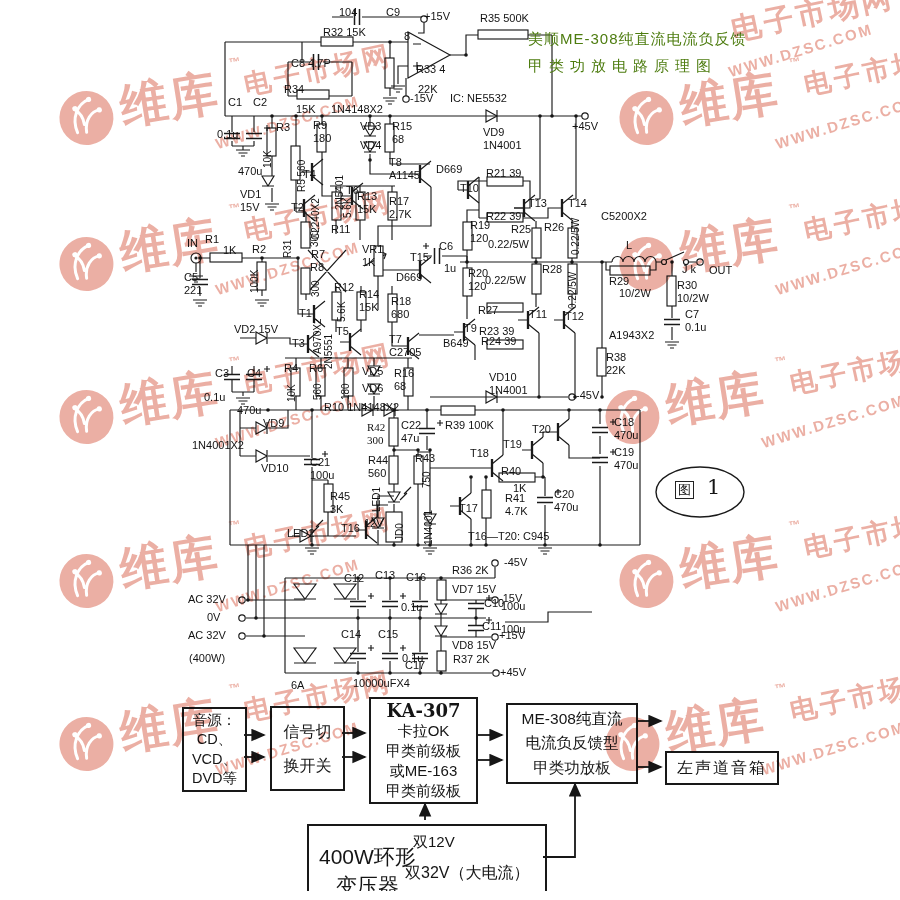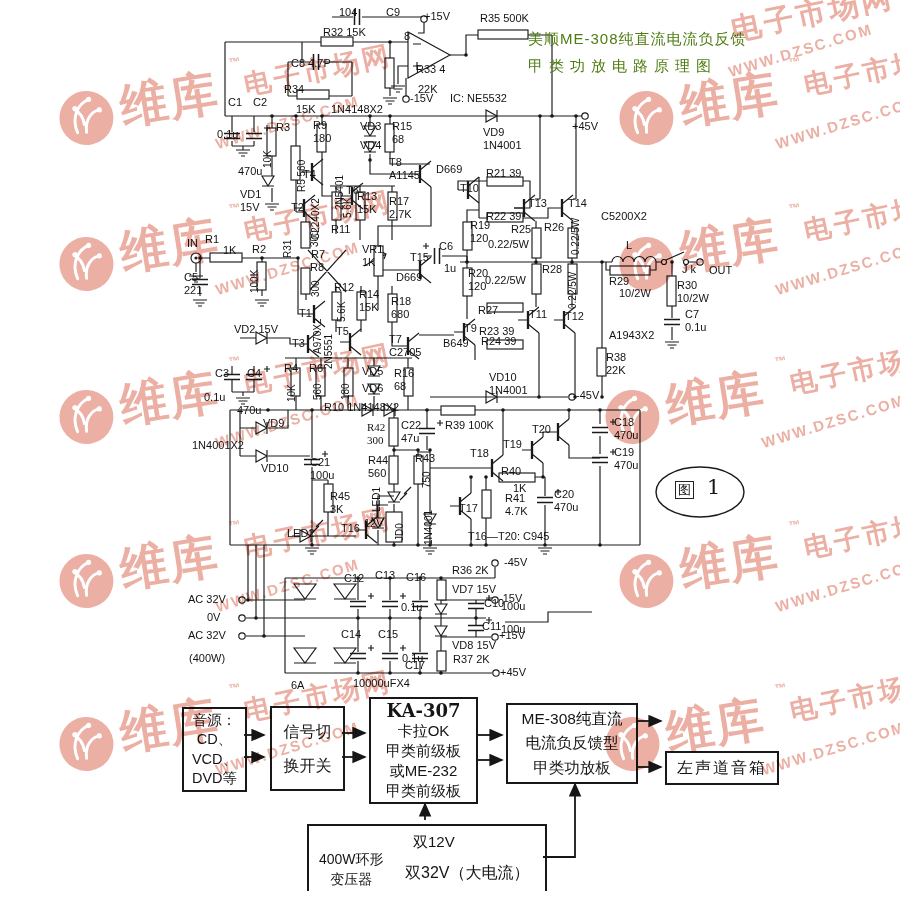--- a/index.html
+++ b/index.html
@@ -507,28 +507,28 @@
   <span class="fig-num">1</span>
 
   <div class="bx" style="left:182px;top:707px;width:61px;height:81px;font-size:14.5px;line-height:1.32">音源：
 CD、
 VCD、
 DVD等</div>
   <div class="bx" style="left:270px;top:706px;width:71px;height:81px;font-size:16px;line-height:2.1">信号切
 换开关</div>
   <div class="bx" style="left:369px;top:697px;width:105px;height:103px;font-size:15px;line-height:1.35"><span style="font:bold 18px 'DejaVu Serif',serif">KA-307</span><span>卡拉OK
 甲类前级板
-或ME-232
+或ME-163
 甲类前级板</span></div>
   <div class="bx" style="left:506px;top:703px;width:128px;height:77px;font-size:15.5px;line-height:1.55">ME-308纯直流
 电流负反馈型
 甲类功放板</div>
   <div class="bx" style="left:665px;top:751px;width:110px;height:30px;font-size:16px;letter-spacing:2px">左声道音箱</div>
   <div class="bx" style="left:307px;top:824px;width:236px;height:66px;border-width:2.5px">
-    <span style="position:absolute;left:10px;top:24px;font-size:14px;line-height:1.4;white-space:pre-line">400W环形
+    <span style="position:absolute;left:10px;top:16px;font-size:21px;line-height:1.4;white-space:pre-line">400W环形
 变压器</span>
     <span style="position:absolute;left:104px;top:7px;font-size:15px">双12V</span>
     <span style="position:absolute;left:96px;top:37px;font-size:16px">双32V（大电流）</span>
   </div>
 
   <div class="wm-layer" id="wmLayer">
       <div class="wm" style="left: 52px; top: 86px;">
         <svg width="58" height="58" class="wm-logo">
           <circle cx="29" cy="29" r="27" fill="#d8604a"></circle>
           <path d="M18,42 C14,27 22,14 34,11 M27,43 C27,31 35,23 43,23 M19,19 C24,23 26,28 26,35" stroke="#fff" stroke-width="3" fill="none" stroke-linecap="round"></path>

